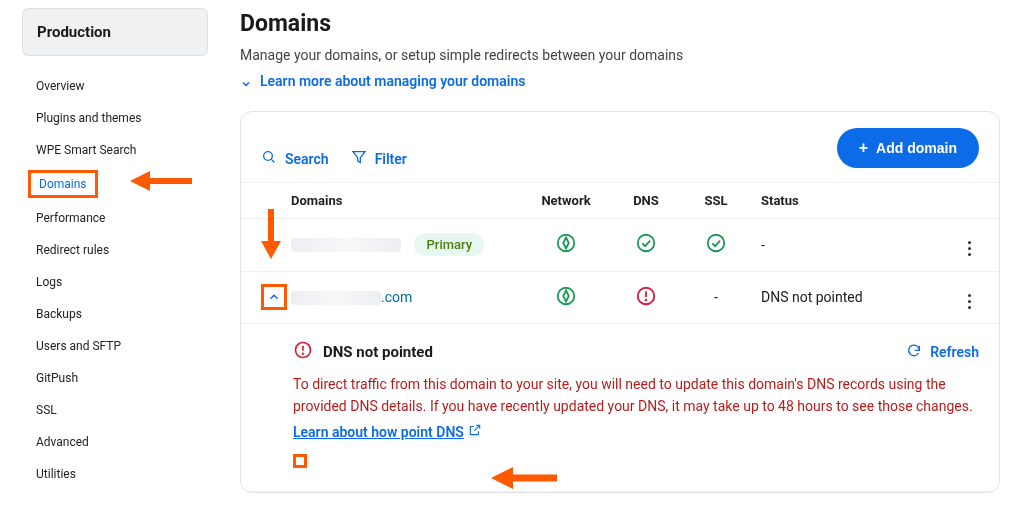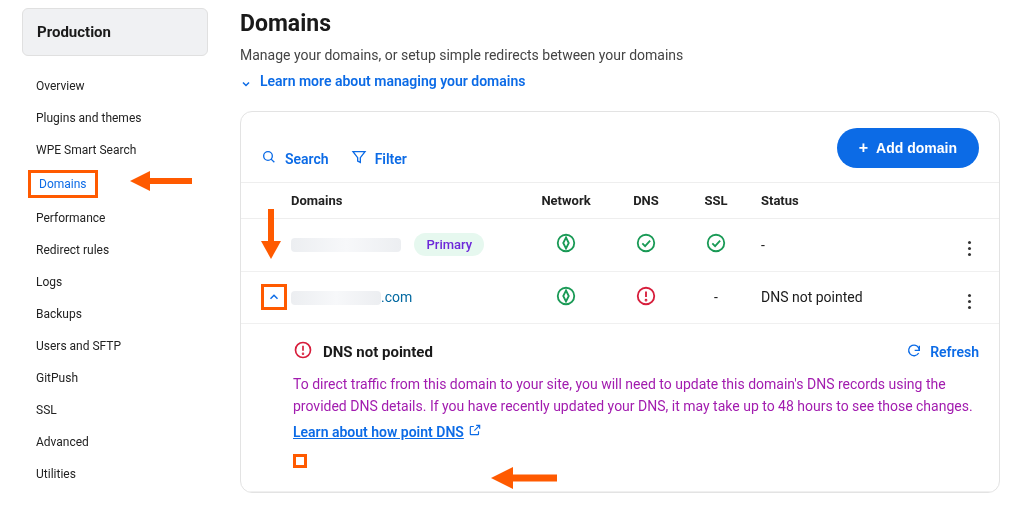--- a/index.html
+++ b/index.html
@@ -152,21 +152,21 @@
     background: linear-gradient(90deg,#eceef1,#f7f8fa,#eceef1);
     border-radius: 4px;
     filter: blur(0.5px);
     height: 14px;
     width: 100px;
     vertical-align: middle;
   }
   .badge-primary {
     display:inline-block;
     background: #e6f8ef;
-    color: #6d28d9;
+    color: #4d7c0f;
     border-radius: 999px;
     padding: 4px 12px;
     font-size: 13px;
     font-weight: 500;
     margin-left: 10px;
     vertical-align: middle;
   }
   .status-icon {
     display:inline-flex;
     width:22px; height:22px;
@@ -217,21 +217,21 @@
   .panel-header-left svg { width:20px; height:20px; }
   .panel-spacer { flex:1; }
   .refresh-btn {
     display:flex; align-items:center; gap:8px;
     color:#0c6be6; font-weight:600; font-size:14px;
     cursor:pointer;
   }
   .refresh-btn svg { width:16px; height:16px; stroke:#0c6be6; fill:none; stroke-width:2; }
   .panel-body {
     font-size:14px;
-    color:#a21caf;
+    color:#b91c1c;
     line-height:1.55;
     margin-bottom: 6px;
   }
   .learn-dns {
     color:#0c6be6;
     font-weight:600;
     text-decoration: underline;
     display:inline-flex;
     align-items:center;
     gap:4px;

